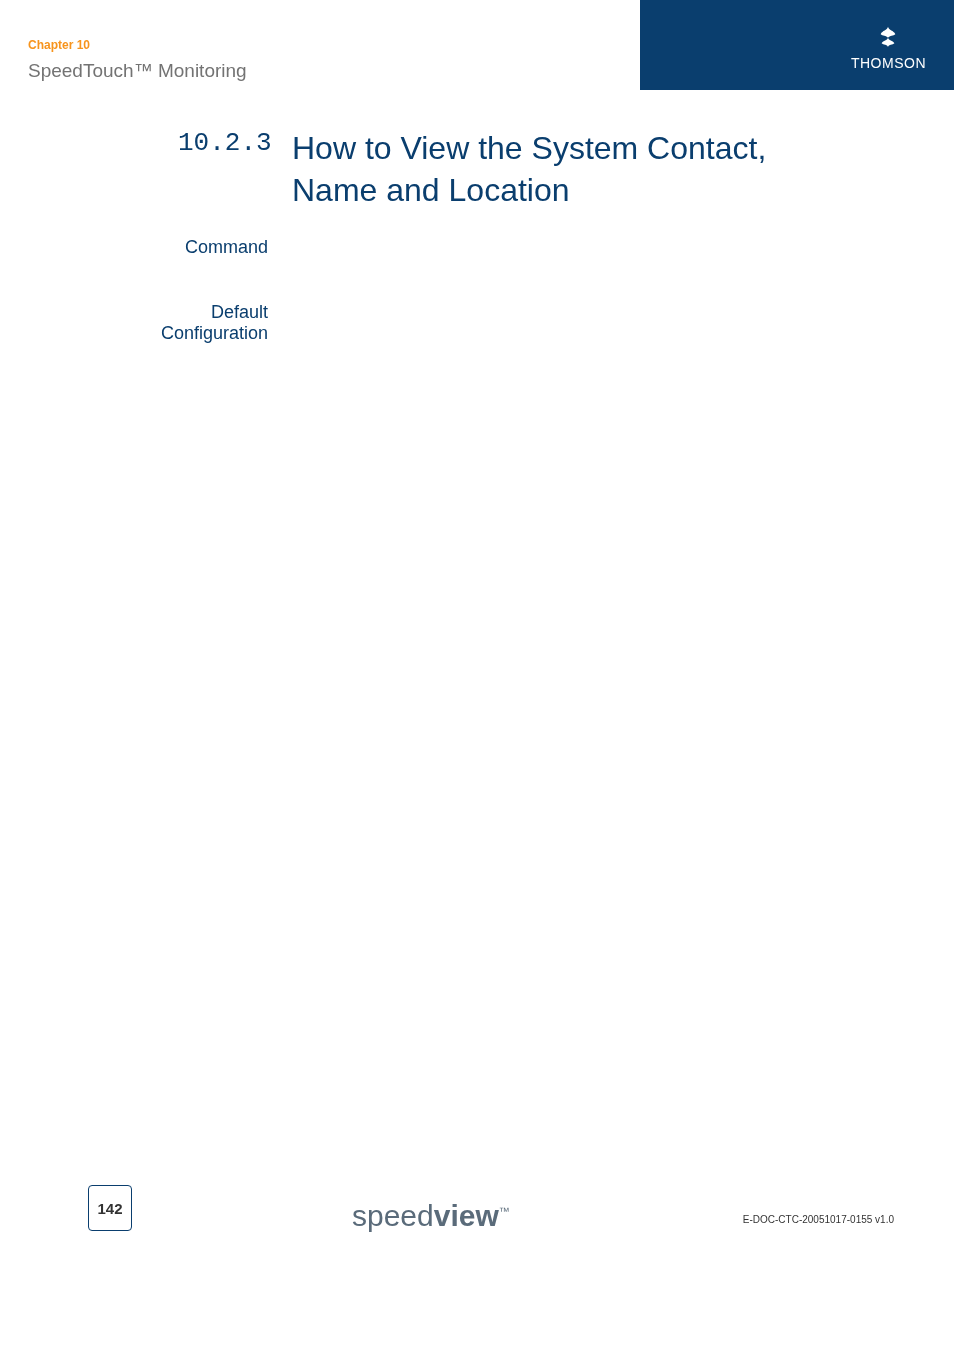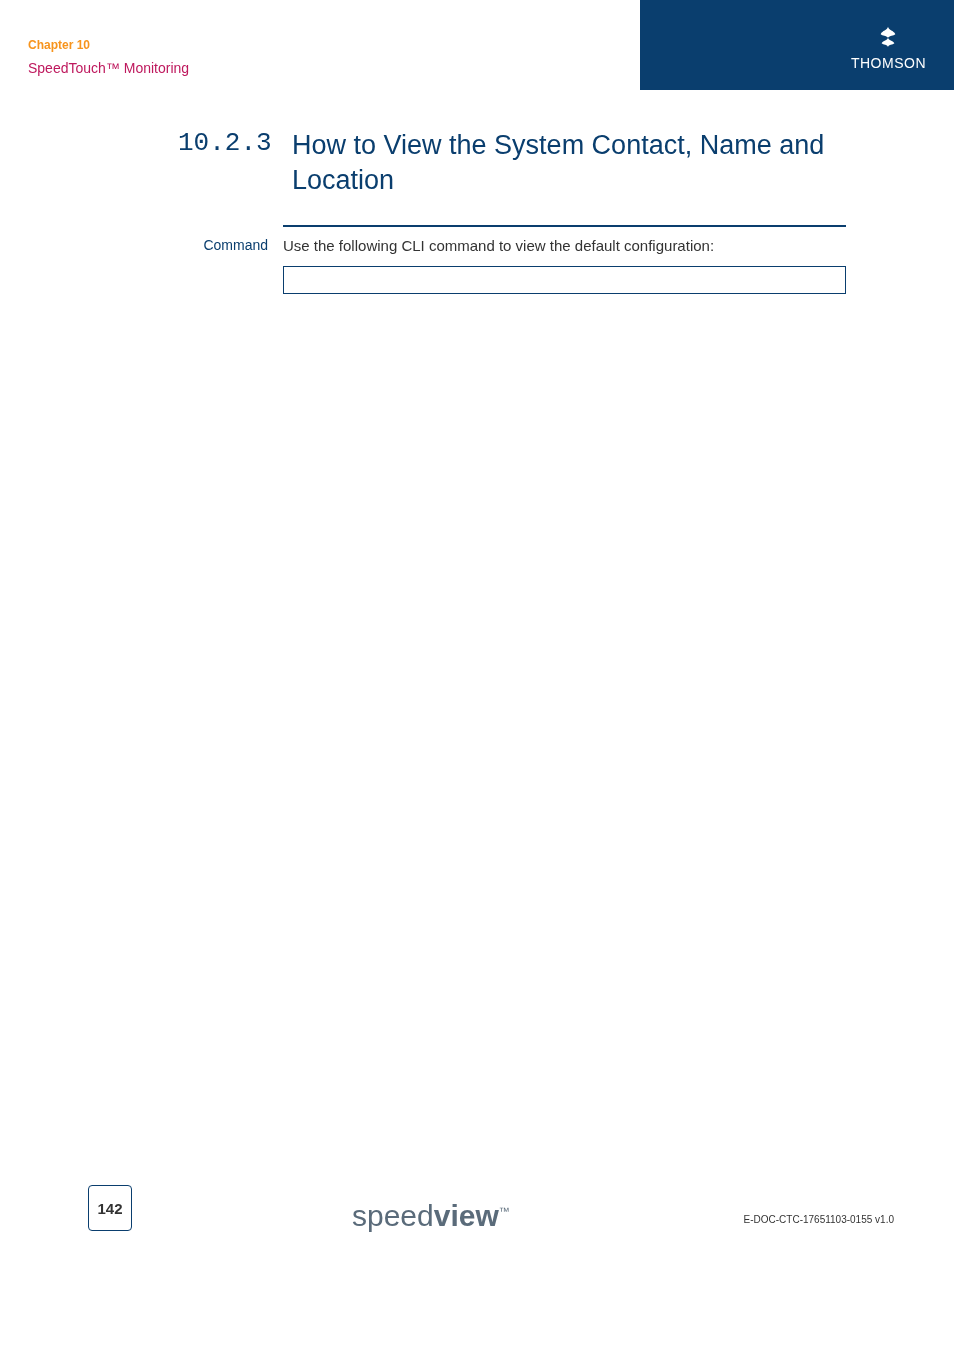--- a/index.html
+++ b/index.html
@@ -36,22 +36,22 @@
       top: 38px;
       left: 28px;
       font-size: 12px;
       font-weight: bold;
       color: #f7941d;
     }
     .chapter-subtitle {
       position: absolute;
       top: 60px;
       left: 28px;
-      font-size: 14px;
-      color: #be185d;
+      font-size: 19px;
+      color: #737373;
     }
     .thomson-logo {
       position: absolute;
       top: 25px;
       right: 28px;
       text-align: center;
       color: white;
     }
     .thomson-icon {
       width: 22px;
@@ -69,40 +69,40 @@
       left: 178px;
       font-size: 26px;
       color: #0a3e6e;
       font-family: Liberation Mono, monospace;
     }
     .section-title {
       position: absolute;
       top: 128px;
       left: 292px;
       width: 560px;
-      font-size: 27px;
+      font-size: 32px;
       color: #0a3e6e;
       font-family: "Trebuchet MS", sans-serif;
       line-height: 1.3;
     }
     .content-area {
       position: absolute;
       top: 225px;
       left: 108px;
       width: 740px;
     }
     .content-row {
       display: flex;
       margin-bottom: 32px;
     }
     .label-col {
       width: 175px;
       text-align: right;
       padding-right: 15px;
-      font-size: 14px;
+      font-size: 18px;
       color: #0a3e6e;
       font-family: "Trebuchet MS", sans-serif;
     }
     .body-col {
       width: 563px;
     }
     .body-col-text {
       font-size: 15px;
       color: #333;
       margin-bottom: 12px;
@@ -180,31 +180,30 @@
 <div class="section-number">10.2.3</div>
 <div class="section-title">How to View the System Contact, Name and Location</div>
 
 <div class="content-area">
 
   <div class="content-row">
     <div class="label-col">
       <div class="divider" style="margin-left:auto;width:100%;visibility:hidden"></div>
       <span>Command</span>
     </div>
-    <div class="body-col">
-      <div class="divider"></div>
-      <div class="body-col-text">Use the following CLI command to view the default configuration:</div>
-      <div class="code-box"></div>
+  </div>
+
+  <div class="content-row">
+    <div class="label-col">
+      <div class="divider" style="visibility:hidden"></div>
+      <span>Default Configuration</span>
     </div>
-  </div>
-
-  <div class="content-row">
   </div>
 
 </div>
 
 <div class="page-number-box">142</div>
 
 <div class="speedtouch-logo">
   <span>speed</span><span class="bold">view</span><span class="tm">™</span>
 </div>
 
-<div class="doc-id">E-DOC-CTC-17651103-0155 v1.0</div>
+<div class="doc-id">E-DOC-CTC-20051017-0155 v1.0</div>
 
 </body></html>

